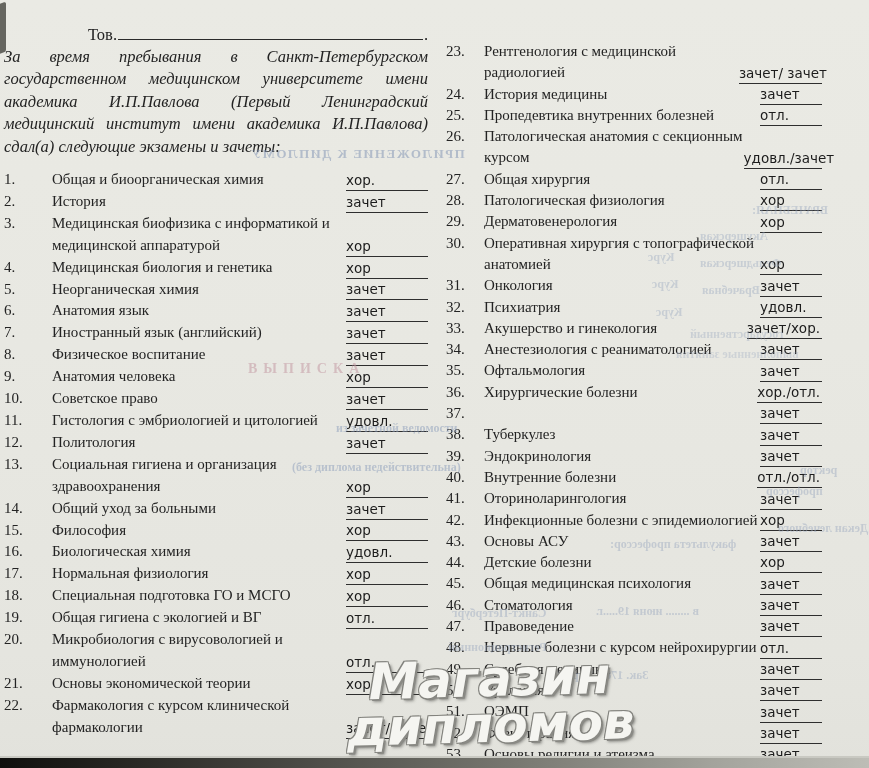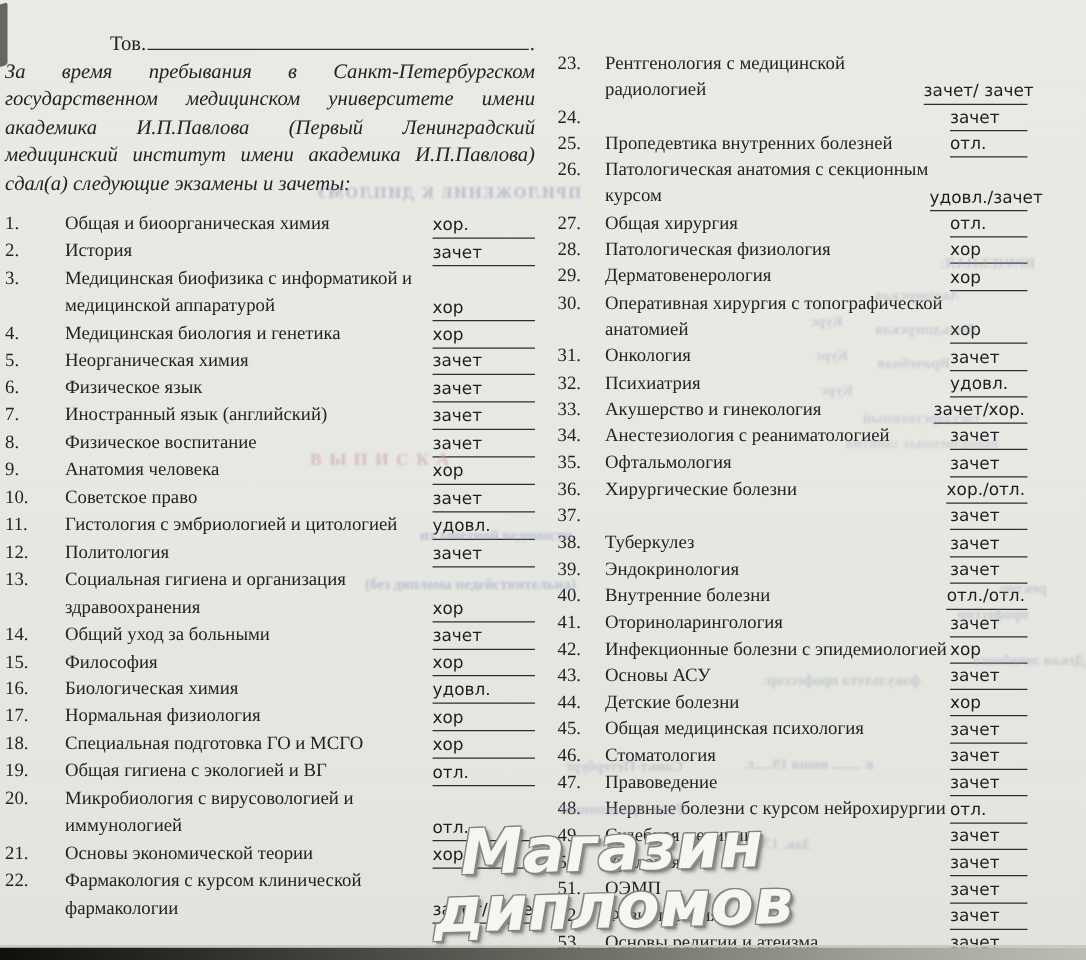--- a/index.html
+++ b/index.html
@@ -109,21 +109,21 @@
           <span class="title">Медицинская биология и генетика</span>
           <span class="grade">хор</span>
         </div>
         <div class="row">
           <span class="num">5.</span>
           <span class="title">Неорганическая химия</span>
           <span class="grade">зачет</span>
         </div>
         <div class="row">
           <span class="num">6.</span>
-          <span class="title">Физическое язык</span>
+          <span class="title">Анатомия язык</span>
           <span class="grade">зачет</span>
         </div>
         <div class="row">
           <span class="num">7.</span>
           <span class="title">Иностранный язык (английский)</span>
           <span class="grade">зачет</span>
         </div>
         <div class="row">
           <span class="num">8.</span>
           <span class="title">Физическое воспитание</span>
@@ -204,20 +204,21 @@
 
   <div class="col-right">
     <div class="subjects" id="list-right">
         <div class="row">
           <span class="num">23.</span>
           <span class="title">Рентгенология с медицинской радиологией</span>
           <span class="grade">зачет/ зачет</span>
         </div>
         <div class="row">
           <span class="num">24.</span>
+          <span class="title">История медицины</span>
           <span class="grade">зачет</span>
         </div>
         <div class="row">
           <span class="num">25.</span>
           <span class="title">Пропедевтика внутренних болезней</span>
           <span class="grade">отл.</span>
         </div>
         <div class="row">
           <span class="num">26.</span>
           <span class="title">Патологическая анатомия с секционным курсом</span>

